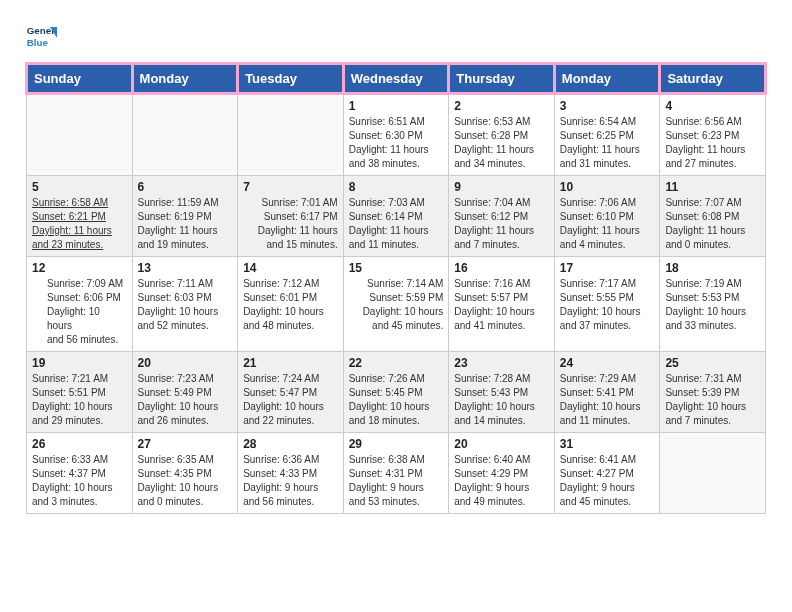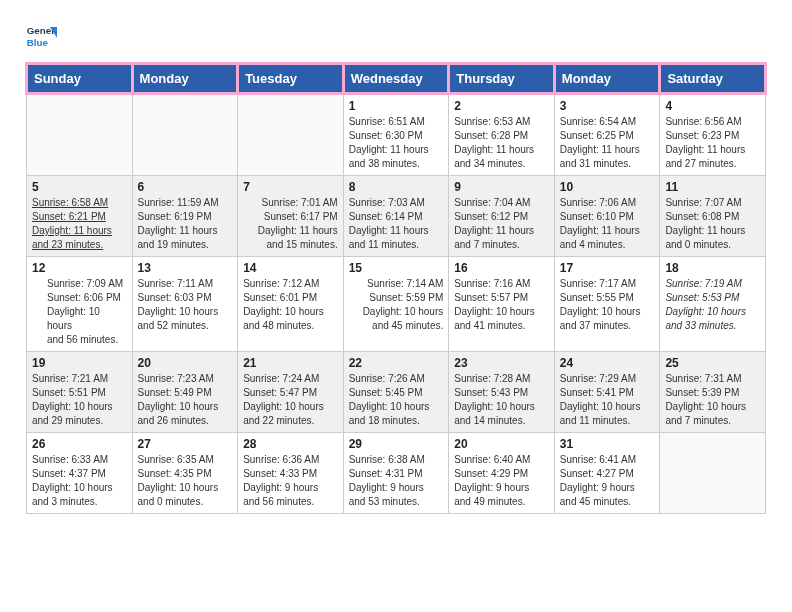--- a/index.html
+++ b/index.html
@@ -241,21 +241,21 @@
         </td>
         <td>
           <div class="day-num">17</div>
           <div class="day-info" style="white-space: pre-line;">Sunrise: 7:17 AM
 Sunset: 5:55 PM
 Daylight: 10 hours
 and 37 minutes.</div>
         </td>
         <td>
           <div class="day-num">18</div>
-          <div class="day-info" style="white-space: pre-line; font-style: italic;">Sunrise: 7:19 AM
+          <div class="day-info" style="white-space: pre-line;">Sunrise: 7:19 AM
 Sunset: 5:53 PM
 Daylight: 10 hours
 and 33 minutes.</div>
         </td>
       </tr>
       <tr class="row-shaded">
         <td>
           <div class="day-num">19</div>
           <div class="day-info" style="white-space: pre-line;">Sunrise: 7:21 AM
 Sunset: 5:51 PM

